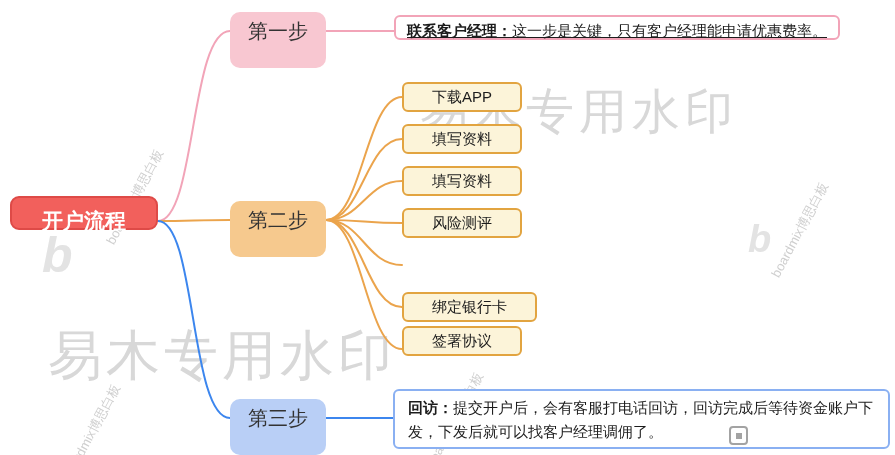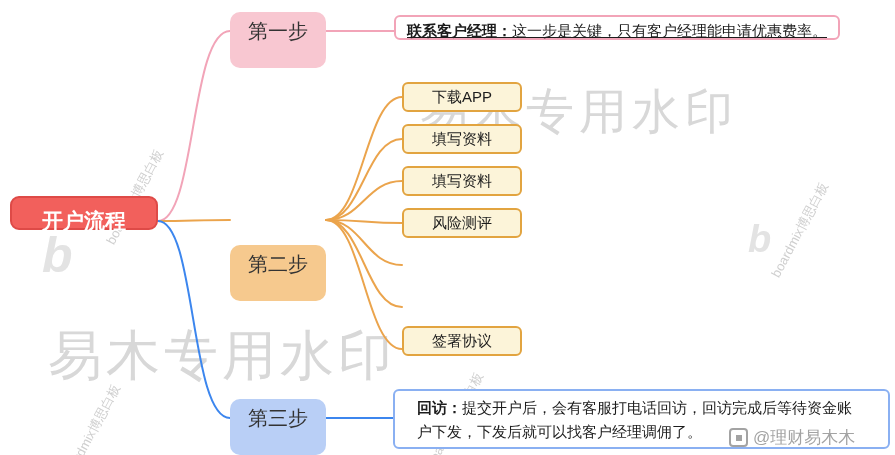--- a/index.html
+++ b/index.html
@@ -22,30 +22,30 @@
   .l-blue{stroke:var(--blue-line,#3c86ee);}
 
   
   .node{position:absolute;z-index:3;box-sizing:border-box;text-align:center;cursor:pointer;}
   .root{left:10px;top:196px;width:148px;height:34px;line-height:46px;
         background:var(--root-bg,#f2605c);border:2px solid var(--root-border,#de4a47);
         color:var(--root-text,#fff);font-size:21px;font-weight:bold;border-radius:9px;}
   .step{left:230px;width:96px;height:56px;line-height:38px;border-radius:10px;
         color:var(--node-text,#333);font-size:20px;}
   .step1{top:12px;background:var(--pink-node,#f8c7d1);}
-  .step2{top:201px;background:var(--orange-node,#f6c98e);margin-top:44px;}
+  .step2{top:201px;background:var(--orange-node,#f6c98e);}
   .step3{top:399px;background:var(--blue-node,#b9cff6);text-align:center;}
 
   .leaf{position:absolute;z-index:3;box-sizing:border-box;border-radius:6px;
         color:var(--leaf-text,#1c1c1c);font-size:15px;cursor:pointer;}
   .leaf-pink{left:394px;top:15px;height:25px;line-height:28px;padding:0 11px;white-space:nowrap;
         background:var(--pink-leaf-bg,#fff);border:2px solid var(--pink-leaf-border,#f2a4b8);text-decoration:underline;}
   .leaf-orange{left:402px;height:30px;line-height:26px;padding:0 28px;white-space:nowrap;
         background:var(--orange-leaf-bg,#fcf4d9);border:2px solid var(--orange-leaf-border,#e2a440);}
-  .leaf-blue{left:393px;top:389px;width:497px;height:60px;padding:5px 22px;line-height:24px;
+  .leaf-blue{left:393px;top:389px;width:497px;height:60px;padding:5px 13px;line-height:24px;
         background:var(--blue-leaf-bg,#fff);border:2px solid var(--blue-leaf-border,#8ab0f2);}
   .leaf b{font-weight:bold;}
 
   
   .attribution{position:absolute;z-index:5;left:729px;top:426px;display:flex;align-items:center;gap:5px;
         color:var(--attribution,#a3a3a3);font-size:17px;}
   .attr-icon{width:15px;height:15px;border:2px solid var(--attribution,#a3a3a3);border-radius:4px;
         display:flex;align-items:center;justify-content:center;}
   .attr-icon i{display:block;width:6px;height:6px;background:var(--attribution,#a3a3a3);}
 </style>
@@ -85,26 +85,26 @@
   <div class="node step step3">第三步</div>
 
   <div class="leaf leaf-pink">
     <b>联系客户经理：</b><span>这一步是关键，只有客户经理能申请优惠费率。</span>
   </div>
 
   <div class="leaf leaf-orange" style="top:82px">下载APP</div>
   <div class="leaf leaf-orange" style="top:124px">填写资料</div>
   <div class="leaf leaf-orange" style="top:208px">风险测评</div>
   <div class="leaf leaf-orange" style="top:166px">填写资料</div>
+  <div class="leaf leaf-orange" style="top:292px">绑定银行卡</div>
   <div class="leaf leaf-orange" style="top:326px">签署协议</div>
 
   <div class="leaf leaf-blue">
     <b>回访：</b><span>提交开户后，会有客服打电话回访，回访完成后等待资金账户下发，下发后就可以找客户经理调佣了。</span>
   </div>
 
   <div class="attribution">
     <span class="attr-icon">
         <i></i>
       </span>
-    <span>@理财易木木</span>
   </div>
 
 </div>
 
 </body></html>

